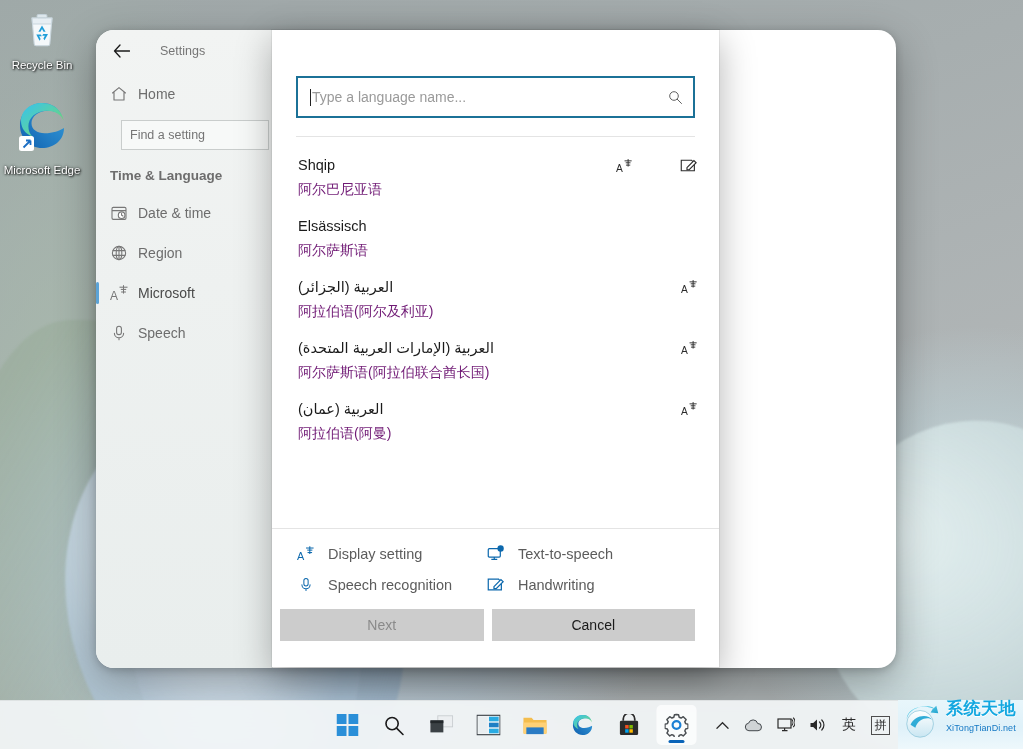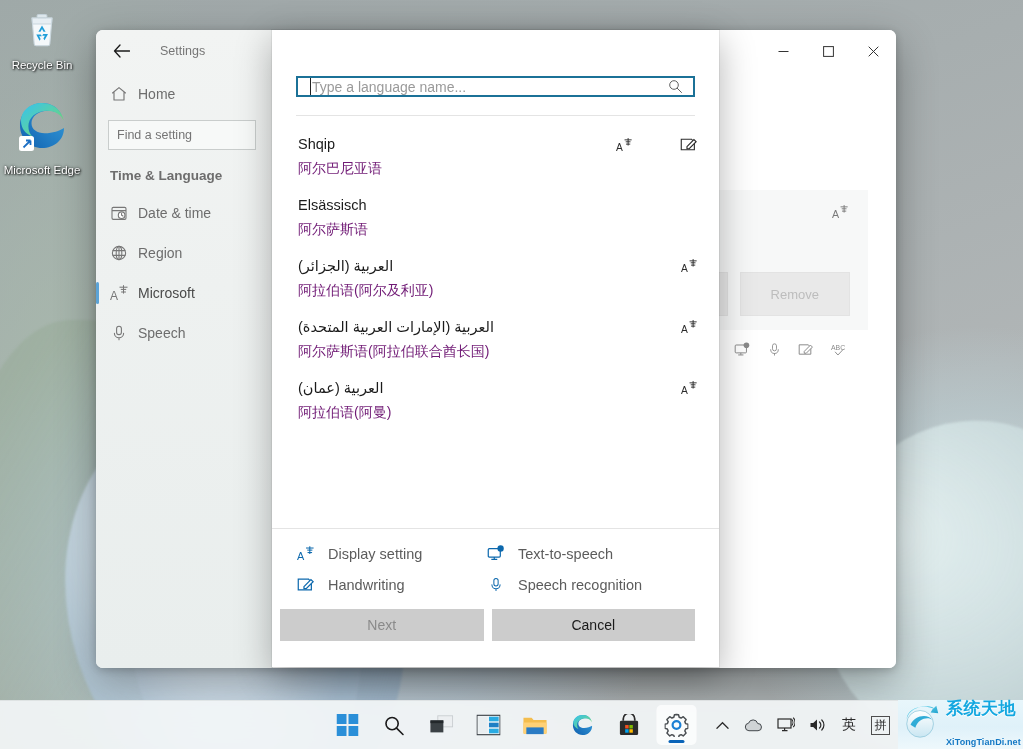--- a/index.html
+++ b/index.html
@@ -57,23 +57,24 @@
     text-shadow: 1px 1px 2px rgba(0,0,0,.85), 0 0 3px rgba(0,0,0,.7);
   }
   #icon-recycle { left: 2px; top: 8px; }
   #icon-edge { left: 2px; top: 95px; }
 
   
   #settings-window {
     position: absolute; left: 96px; top: 30px; width: 800px; height: 638px;
     background: #fff;
     box-shadow: 0 14px 42px rgba(0,0,0,.32), 0 2px 9px rgba(0,0,0,.2);
-    border-radius: 7px;
+    border-radius: 18px;
     overflow: hidden;
     display: flex;
+    flex-direction: column;
   }
   
   #settings-nav {
     width: 177px; height: 100%;
     background: linear-gradient(180deg,#f2f4f3 0%, #eef1f0 40%, #e9eeed 100%);
     position: relative;
     flex: none;
   }
   #nav-header { height: 42px; display: flex; align-items: center; padding-left: 12px; }
   #back-button {
@@ -81,21 +82,21 @@
     cursor: pointer;
   }
   #settings-title { margin-left: 26px; font-size: 12.5px; color: #767676; }
   .nav-row {
     height: 40px; display: flex; align-items: center;
     padding-left: 14px; position: relative; cursor: pointer;
     color: #6d6d6d; font-size: 14px;
   }
   .nav-row .ico { width: 28px; display: flex; align-items: center; color: #777; }
   #nav-home { height: 44px; }
-  #nav-search-wrap { padding: 4px 14px 0 12px; }
+  #nav-search-wrap { padding: 4px 14px 0 25px; }
   #nav-search {
     width: 148px; height: 30px;
     border: 1px solid #c9cdcc; background: #f7f9f8;
     font-size: 12.5px; color: #9b9b9b; padding: 0 8px;
     font-family: "Liberation Sans", sans-serif;
   }
   #nav-category {
     font-size: 13.5px; font-weight: bold; color: #6d6d6d;
     padding: 18px 0 10px 14px;
   }
@@ -141,21 +142,21 @@
     position: absolute; left: 272px; top: 30px; width: 447px; height: 637px;
     background: #fff;
     box-shadow: 0 10px 34px rgba(0,0,0,.30), 0 0 0 1px rgba(0,0,0,.06);
     display: flex; flex-direction: column;
   }
   #dialog-head { padding: 26px 24px 0 24px; flex: none; }
   #dialog-title {
     font-size: 22px; color: #1b1b1b; font-weight: normal; letter-spacing: .1px;
   }
   #search-row {
-    margin-top: 20px; height: 21px; border: 2px solid #1b7197;
+    margin-top: 20px; height: 42px; border: 2px solid #1b7197;
     display: flex; align-items: center; padding: 0 10px 0 12px;
     position: relative;
   }
   #search-caret {
     width: 1px; height: 17px; background: #222; margin-right: 1px;
   }
   #search-placeholder {
     flex: 1; font-size: 14px; color: #9a9a9a;
   }
   #search-icon { color: #555; display: flex; align-items: center; }
@@ -235,21 +236,21 @@
     background: linear-gradient(180deg,#e8f6fb 0%, #dff1f9 55%, #eef8fc 100%);
     display: flex; align-items: flex-start; gap: 3px; padding-left: 3px;
   }
   #wm-logo { width: 42px; height: 42px; flex: none; }
   #wm-text { display: flex; flex-direction: column; line-height: 1; }
   #wm-title {
     font-size: 17px; font-weight: bold; color: #12a7e0;
     text-shadow: 0 1px 0 #fff; letter-spacing: .5px;
   }
   #wm-sub {
-    font-size: 9px; font-weight: bold; color: #1478c4; margin-top: 21px;
+    font-size: 9px; font-weight: normal; color: #1478c4; margin-top: 7px;
     letter-spacing: .1px;
   }
 </style>
 </head>
 <body>
 
 <div id="desktop">
   <div class="petal" id="petal-d"></div>
   <div class="petal" id="petal-a"></div>
   <div class="petal" id="petal-b"></div>
@@ -588,36 +589,36 @@
             <rect x="1.2" y="3.4" width="11.4" height="8" rx="1" stroke="#0c68ad" stroke-width="1.15" fill="none"></rect>
             <path d="M6.9 11.4 V13.4 M4.1 13.6 H9.7" stroke="#0c68ad" stroke-width="1.15" fill="none"></path>
             <circle cx="12.9" cy="3.3" r="3" fill="#0c68ad"></circle>
           </svg>
         </span>
         <span class="li-label">Text-to-speech</span>
       </div>
 
       <div class="legend-item">
         <span class="li-icon">
+          <svg width="16" height="17" viewBox="0 0 18 18">
+            <rect x="6.6" y="2.2" width="4.8" height="8.4" rx="2.4" stroke="#0c68ad" stroke-width="1.15" fill="none"></rect>
+            <path d="M4.4 9.2 a4.6 4.6 0 0 0 9.2 0 M9 13.8 V15.8" stroke="#0c68ad" stroke-width="1.15" fill="none" stroke-linecap="round"></path>
+          </svg>
+        </span>
+        <span class="li-label">Speech recognition</span>
+      </div>
+
+      <div class="legend-item">
+        <span class="li-icon">
           <svg width="19" height="17" viewBox="0 0 18 16">
             <path d="M1.2 3 H11 L13.6 6 V13 H1.2 Z" stroke="#0c68ad" stroke-width="1.15" fill="none"></path>
             <path d="M6.6 10 L13.2 3.3 L15.3 5.4 L8.7 12 H6.6 Z" stroke="#0c68ad" stroke-width="1.15" fill="#fff"></path>
           </svg>
         </span>
         <span class="li-label">Handwriting</span>
-      </div>
-
-      <div class="legend-item">
-        <span class="li-icon">
-          <svg width="16" height="17" viewBox="0 0 18 18">
-            <rect x="6.6" y="2.2" width="4.8" height="8.4" rx="2.4" stroke="#0c68ad" stroke-width="1.15" fill="none"></rect>
-            <path d="M4.4 9.2 a4.6 4.6 0 0 0 9.2 0 M9 13.8 V15.8" stroke="#0c68ad" stroke-width="1.15" fill="none" stroke-linecap="round"></path>
-          </svg>
-        </span>
-        <span class="li-label">Speech recognition</span>
       </div>
     </div>
 
     <div id="dialog-actions">
       <div class="dlg-btn disabled">Next</div>
       <div class="dlg-btn">Cancel</div>
     </div>
   </div>
 
   <div id="taskbar">

